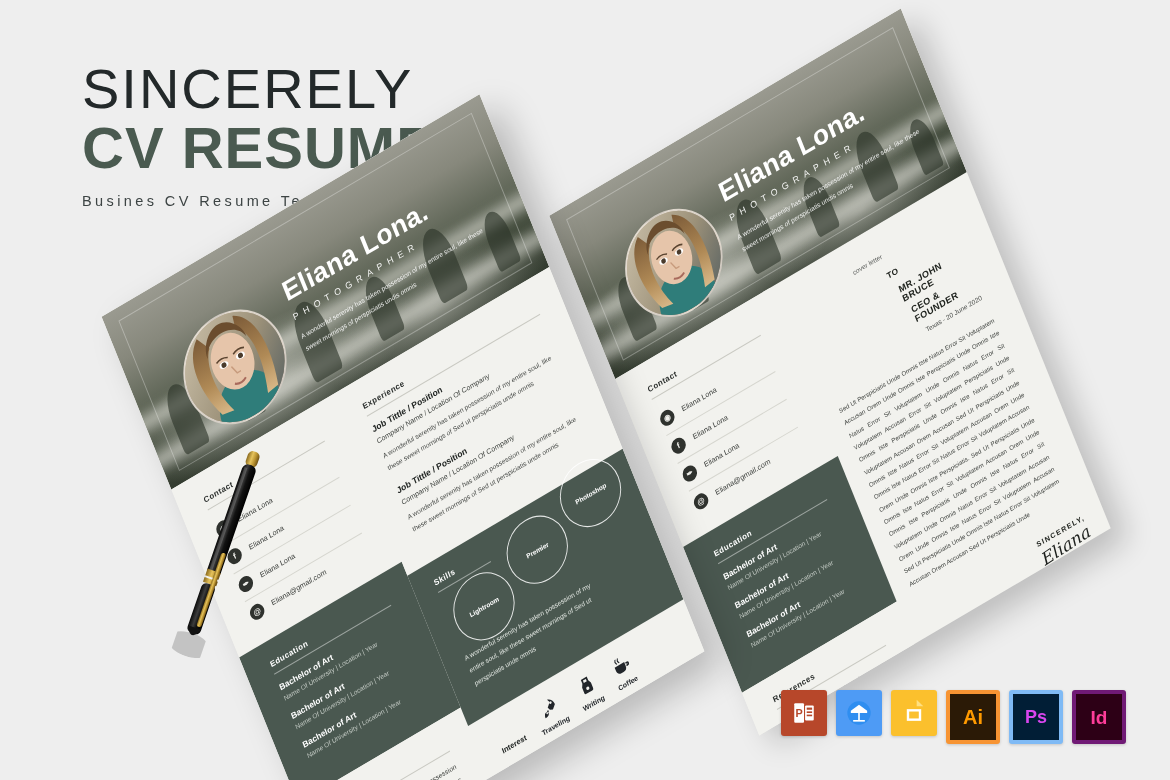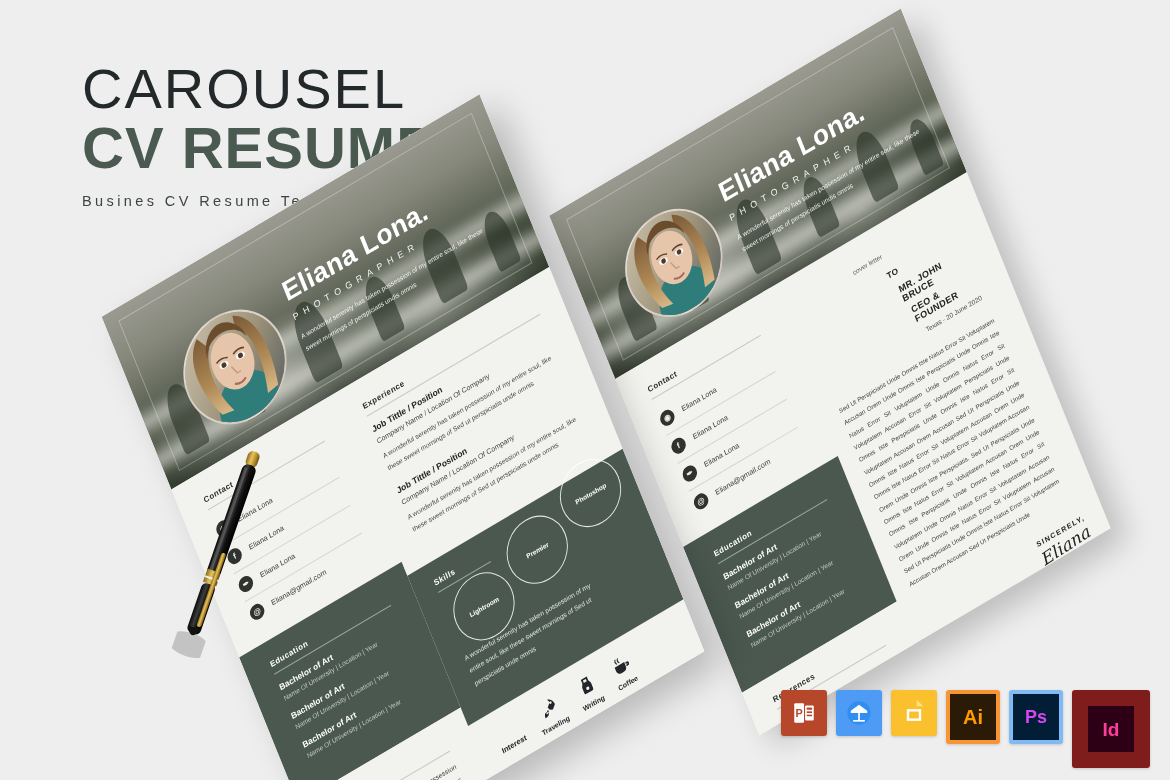--- a/index.html
+++ b/index.html
@@ -163,28 +163,28 @@
   .badge{width:46px;height:46px;border-radius:3px;display:flex;align-items:center;justify-content:center;
          box-shadow:0 1px 3px rgba(0,0,0,.18);position:relative;overflow:hidden;}
   .badge-inner{font-weight:700;line-height:1;}
   .b-ppt{background:#b7472a;}
   .b-key{background:#4e9bf5;}
   .b-slides{background:#fbc02d;}
   .b-ai{background:#f79433;padding:4px;}
   .b-ai .box{background:#2b1a06;width:100%;height:100%;display:flex;align-items:center;justify-content:center;color:#ff9a00;font-size:20px;font-weight:700;}
   .b-ps{background:#7fbaf5;padding:4px;}
   .b-ps .box{background:#011e36;width:100%;height:100%;display:flex;align-items:center;justify-content:center;color:#d946ef;font-size:18px;font-weight:700;}
-  .b-id{background:#7f1d1d;padding:16px;}
+  .b-id{background:#701a75;padding:4px;}
   .b-id .box{background:#2d0016;width:100%;height:100%;display:flex;align-items:center;justify-content:center;color:#ff3d9a;font-size:19px;font-weight:700;}
 </style>
 </head>
 <body>
 
 <div id="title-block">
-  <div id="title-line1">CAROUSEL</div>
+  <div id="title-line1">SINCERELY</div>
   <div id="title-line2">CV RESUME</div>
   <div id="title-sub">Busines CV Resume Template</div>
 </div>
 
 <div id="scene">
 
   <div class="page" id="page-back">
     <div class="hdr">
       <div class="mist" style="top:96px;"></div>
       <div class="mist" style="top:132px;"></div>

